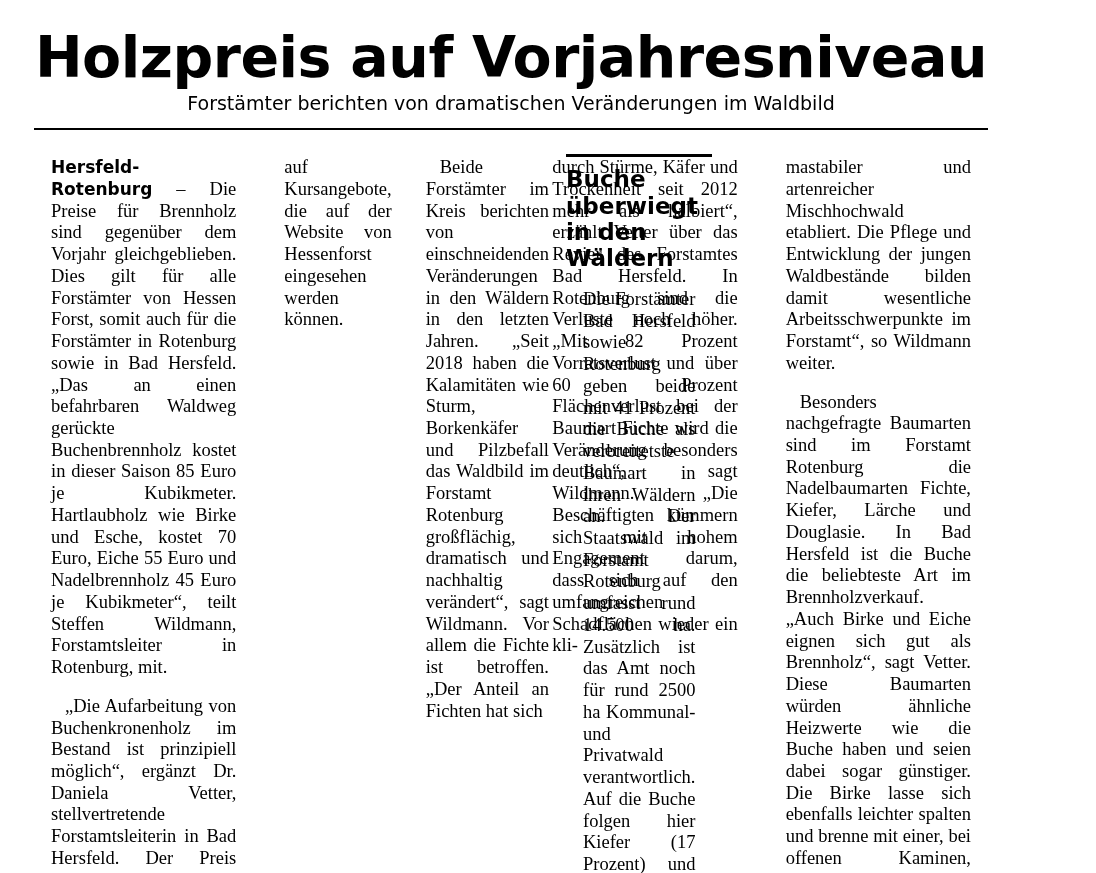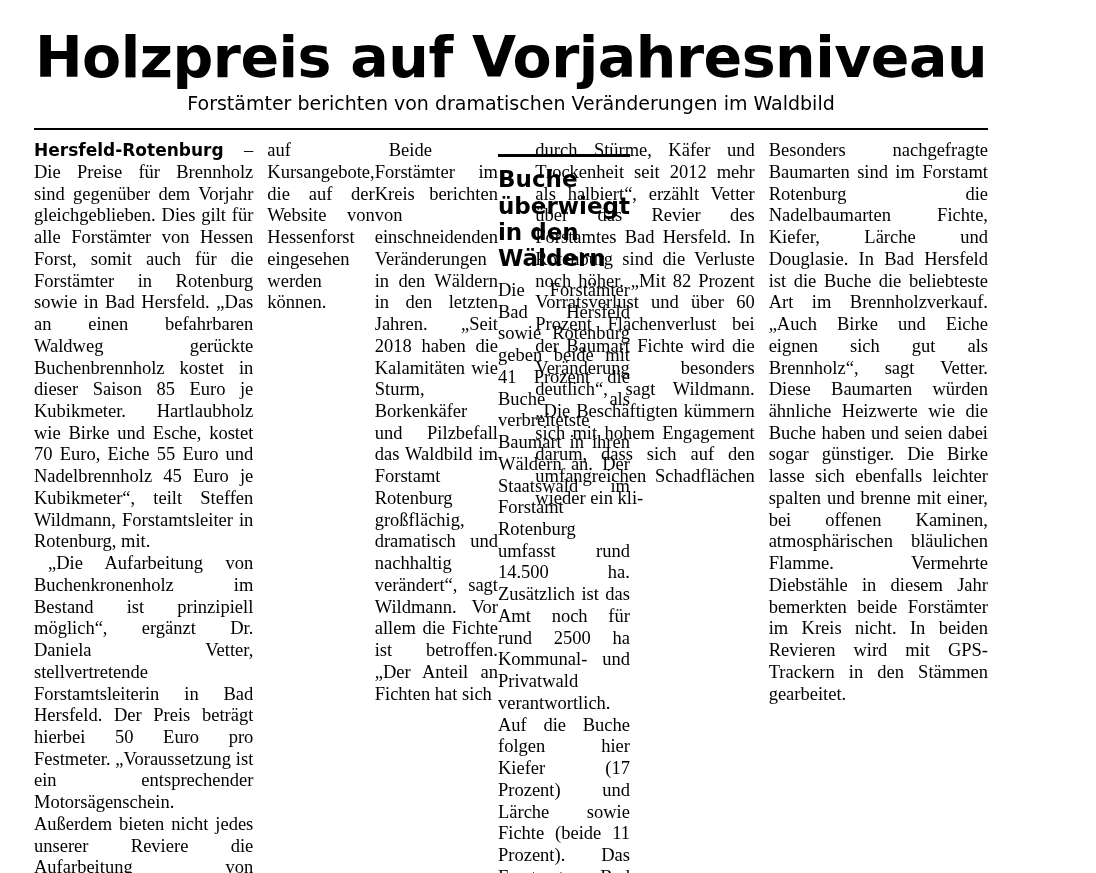--- a/index.html
+++ b/index.html
@@ -50,21 +50,21 @@
     align-items: flex-start;
   }
   .col {
     width: 254px;
     box-sizing: border-box;
   }
   .col + .col {
     margin-left: 14px;
   }
   .col p {
-    margin: 0;
+    margin: 17px;
     font-size: 18.5px;
     line-height: 1.175;
     text-align: justify;
     text-justify: inter-word;
     hyphens: manual;
   }
   .col p + p {
     text-indent: 14px;
   }
   .lead-in {
@@ -135,17 +135,18 @@
           <p class="box-body">Die Forstämter Bad Hersfeld sowie Rotenburg geben beide mit 41 Prozent die Buche als verbreitetste Baumart in ihren Wäldern an. Der Staatswald im Forstamt Rotenburg umfasst rund 14.500 ha. Zusätzlich ist das Amt noch für rund 2500 ha Kommunal- und Privatwald verantwortlich. Auf die Buche folgen hier Kiefer (17 Prozent) und Lärche sowie Fichte (beide 11 Prozent). Das Forstamt Bad Hersfeld ist für rund 15.600 ha Staatswald zuständig. Weitere Baumarten sind hier Kiefer (21 Prozent) und Fichte (11 Prozent). Der Anteil an Fichten hat sich durch Stürme, Käfer und Trockenheit seit 2012 mehr als halbiert.</p>
         </div>
       </div>
     </div>
 
     <div class="col">
       <p>durch Stürme, Käfer und Trockenheit seit 2012 mehr als halbiert“, erzählt Vetter über das Revier des Forstamtes Bad Hersfeld. In Rotenburg sind die Verluste noch höher. „Mit 82 Prozent Vorratsverlust und über 60 Prozent Flächenverlust bei der Baumart Fichte wird die Veränderung besonders deutlich“, sagt Wildmann. „Die Beschäftigten kümmern sich mit hohem Engagement darum, dass sich auf den umfangreichen Schadflächen wieder ein kli-</p>
     </div>
 
     <div class="col">
+      <p>mastabiler und artenreicher Mischhochwald etabliert. Die Pflege und Entwicklung der jungen Waldbestände bilden damit wesentliche Arbeitsschwerpunkte im Forstamt“, so Wildmann weiter.</p>
       <p>Besonders nachgefragte Baumarten sind im Forstamt Rotenburg die Nadelbaumarten Fichte, Kiefer, Lärche und Douglasie. In Bad Hersfeld ist die Buche die beliebteste Art im Brennholzverkauf. „Auch Birke und Eiche eignen sich gut als Brennholz“, sagt Vetter. Diese Baumarten würden ähnliche Heizwerte wie die Buche haben und seien dabei sogar günstiger. Die Birke lasse sich ebenfalls leichter spalten und brenne mit einer, bei offenen Kaminen, atmosphärischen bläulichen Flamme. Vermehrte Diebstähle in diesem Jahr bemerkten beide Forstämter im Kreis nicht. In beiden Revieren wird mit GPS-Trackern in den Stämmen gearbeitet.</p>
     </div>
 
   </div>
 </div>
 
 </body></html>

